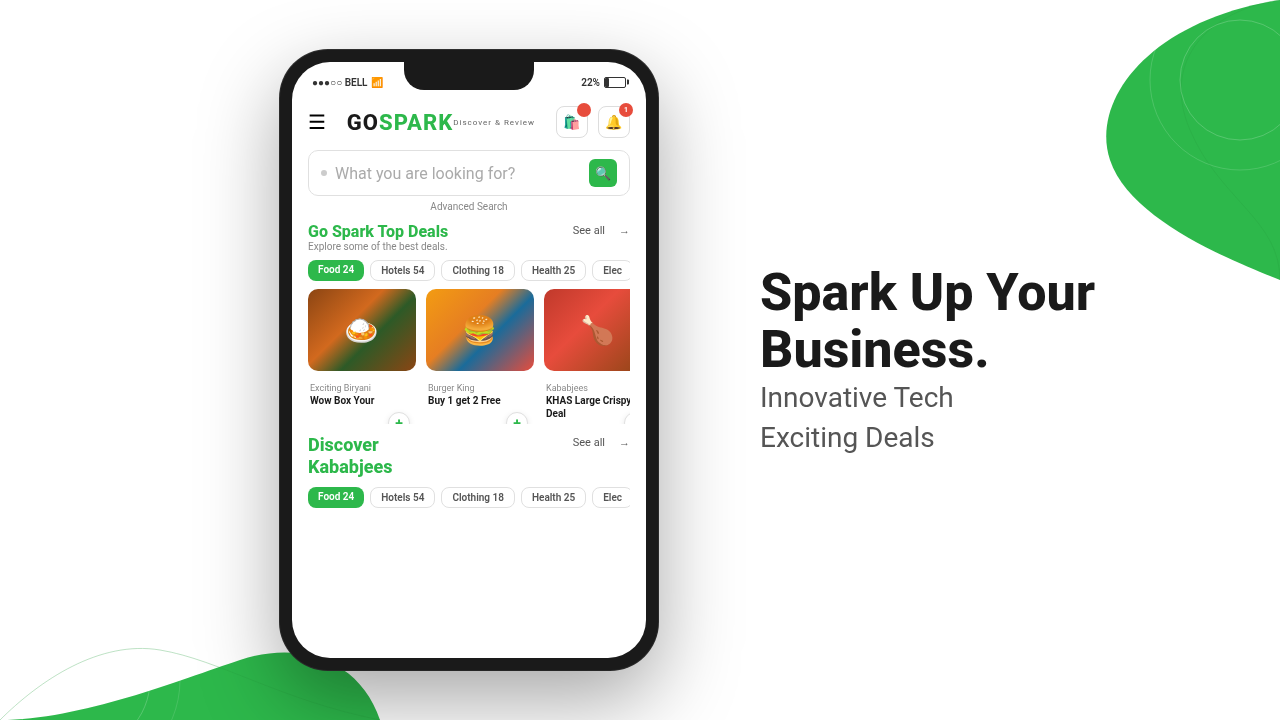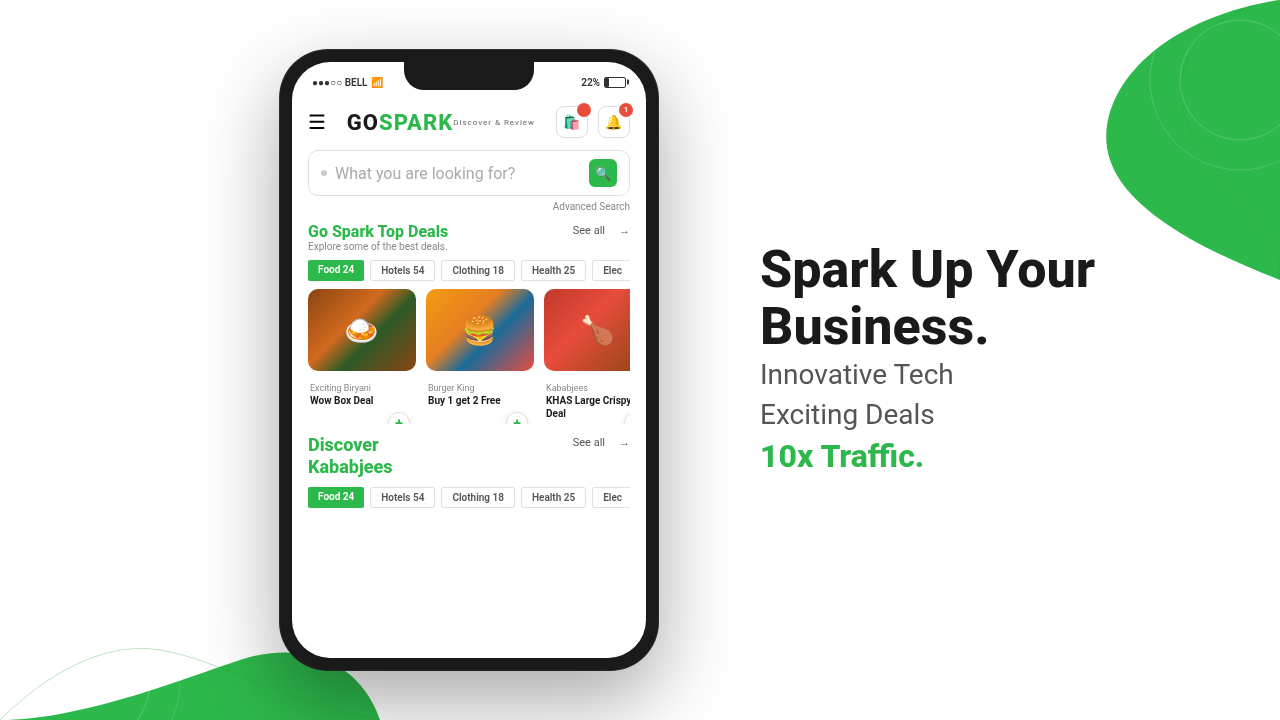--- a/index.html
+++ b/index.html
@@ -222,21 +222,21 @@
       width: 28px;
       height: 28px;
       display: flex;
       align-items: center;
       justify-content: center;
       cursor: pointer;
       color: #fff;
       font-size: 13px;
     }
     .advanced-search {
-      text-align: right;
+      text-align: center;
       font-size: 10px;
       color: #888;
       margin-top: 5px;
     }
 
     
     .section-header {
       display: flex;
       justify-content: space-between;
       align-items: flex-start;
@@ -266,21 +266,21 @@
 
     
     .filter-tabs {
       display: flex;
       gap: 6px;
       margin: 8px 0;
       overflow: hidden;
     }
     .filter-tab {
       padding: 4px 10px;
-      border-radius: 2px;
+      border-radius: 8px;
       font-size: 10px;
       font-weight: 600;
       cursor: pointer;
       white-space: nowrap;
     }
     .filter-tab.active {
       background: #2db84b;
       color: #fff;
     }
     .filter-tab.inactive {
@@ -399,21 +399,20 @@
   <circle cx="80" cy="220" r="100" fill="none" stroke="#fff" stroke-width="1" opacity="0.12"></circle>
 </svg>
 
 <div class="right-content">
   <div class="headline">
     <span>Spark Up Your Business.</span>
   </div>
   <div class="subtext">
     <span>Innovative Tech</span><br>
     <span>Exciting Deals</span><br>
-    <span class="highlight">10x Traffic.</span>
   </div>
 </div>
 
 <div class="phone-wrapper">
   <div class="phone">
     <div class="phone-inner">
 
       <div class="notch"></div>
 
       <div class="status-bar">
@@ -480,21 +479,21 @@
           </div>
 
         <div class="deals-scroll" id="deal-cards">
             <div class="deal-card">
     <div class="deal-img deal-img-food1">
       <div class="deal-img-placeholder">🍛</div>
     </div>
     <div class="deal-add-btn">+</div>
     <div class="deal-info">
       <div class="deal-vendor">Exciting Biryani</div>
-      <div class="deal-name">Wow Box Deal</div>
+      <div class="deal-name">Wow Box Your</div>
     </div>
   </div>
             <div class="deal-card">
     <div class="deal-img deal-img-food2">
       <div class="deal-img-placeholder">🍔</div>
     </div>
     <div class="deal-add-btn">+</div>
     <div class="deal-info">
       <div class="deal-vendor">Burger King</div>
       <div class="deal-name">Buy 1 get 2 Free</div>

